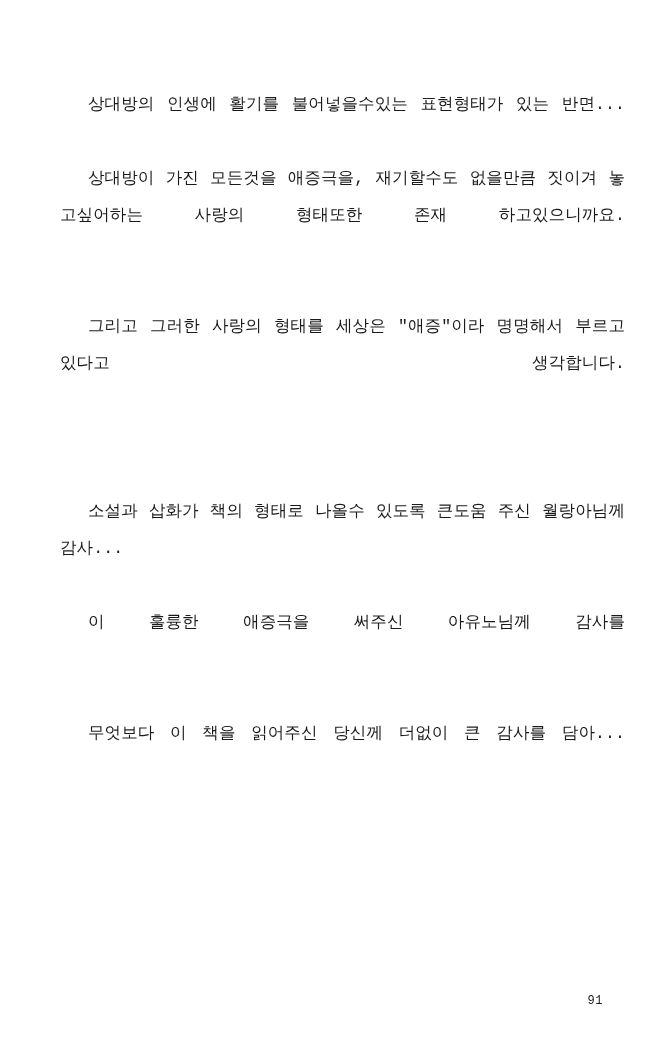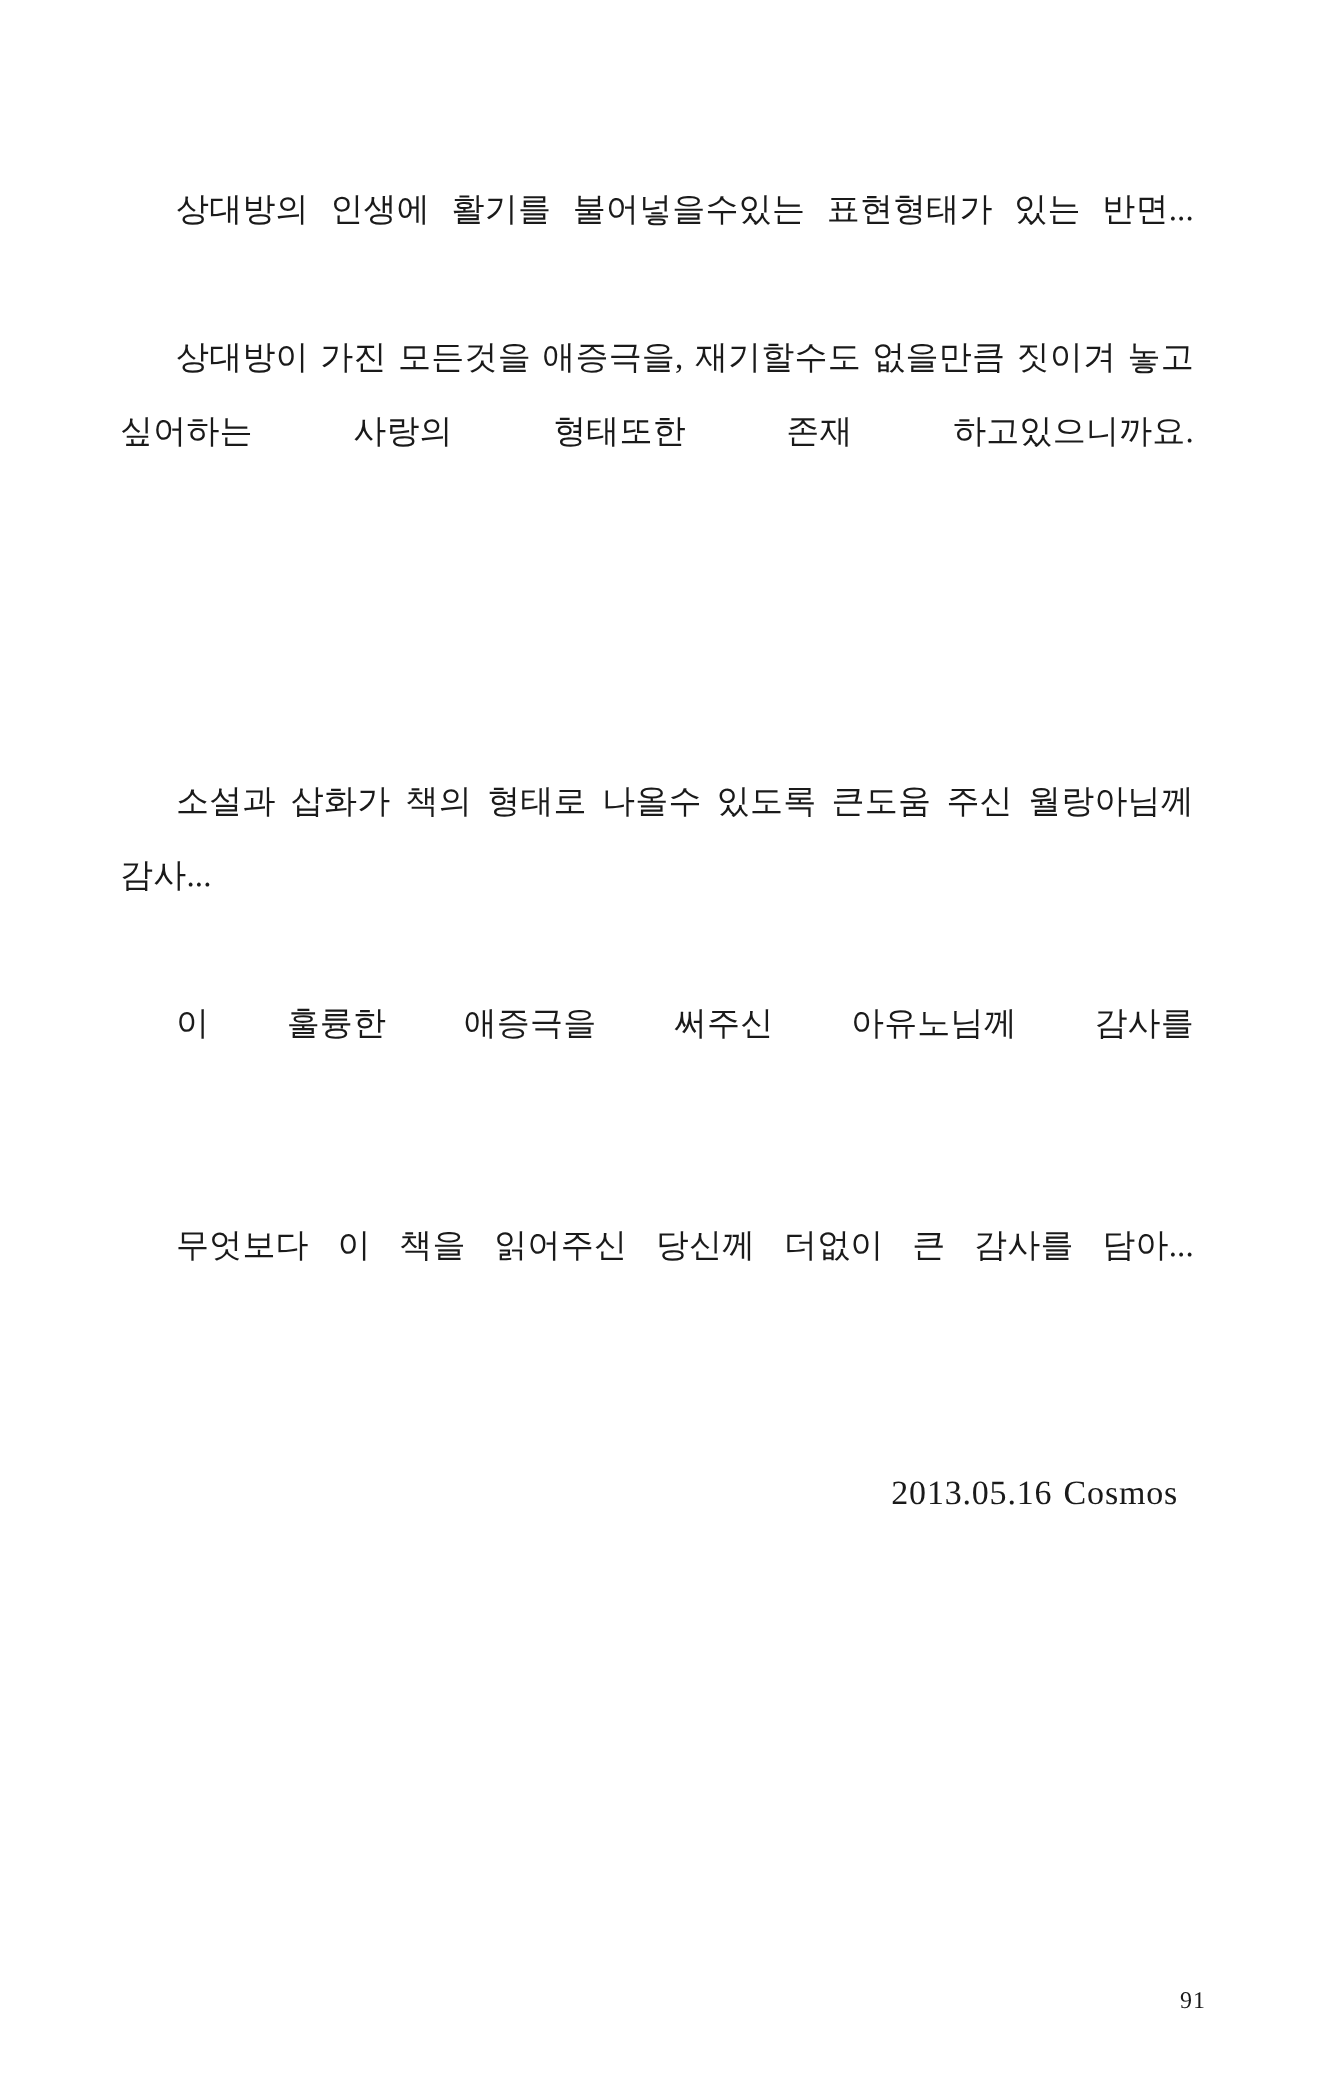--- a/index.html
+++ b/index.html
@@ -15,21 +15,22 @@
     position: relative;
     overflow: hidden;
   }
   .page {
     position: absolute;
     left: 0;
     top: 0;
     width: 669px;
     height: 1050px;
     box-sizing: border-box;
-    padding: 86px 72px 40px 60px;
+    padding: 86px 44px 40px 60px;
+    font-family: Liberation Mono, monospace;
   }
   .body-text {
     font-size: 16.5px;
     line-height: 37px;
     text-align: justify;
     text-justify: inter-word;
     letter-spacing: 0.1px;
     word-spacing: 1px;
   }
   .para {
@@ -65,28 +66,28 @@
 
 <div class="page">
   <div class="body-text">
 
     <p class="para">상대방의 인생에 활기를 불어넣을수있는 표현형태가 있는 반면...</p>
 
     <p class="para">상대방이 가진 모든것을 애증극을, 재기할수도 없을만큼 짓이겨 놓고싶어하는 사랑의 형태또한 존재 하고있으니까요.</p>
 
     <div class="spacer-sm"></div>
 
+    <p class="para">그리고 그러한 사랑의 형태를 세상은 "애증"이라 명명해서 부르고있다고 생각합니다.</p>
 
     <div class="spacer-md"></div>
 
     <p class="para">소설과 삽화가 책의 형태로 나올수 있도록 큰도움 주신 월랑아님께 감사...</p>
 
     <p class="para">이 훌륭한 애증극을 써주신 아유노님께 감사를</p>
 
     <div class="spacer-sm"></div>
 
     <p class="para">무엇보다 이 책을 읽어주신 당신께 더없이 큰 감사를 담아...</p>
 
-    <div class="signature">2013.05.16 Cosmos</div>
   </div>
 
   <div class="page-number">91</div>
 </div>
 
 </body></html>

